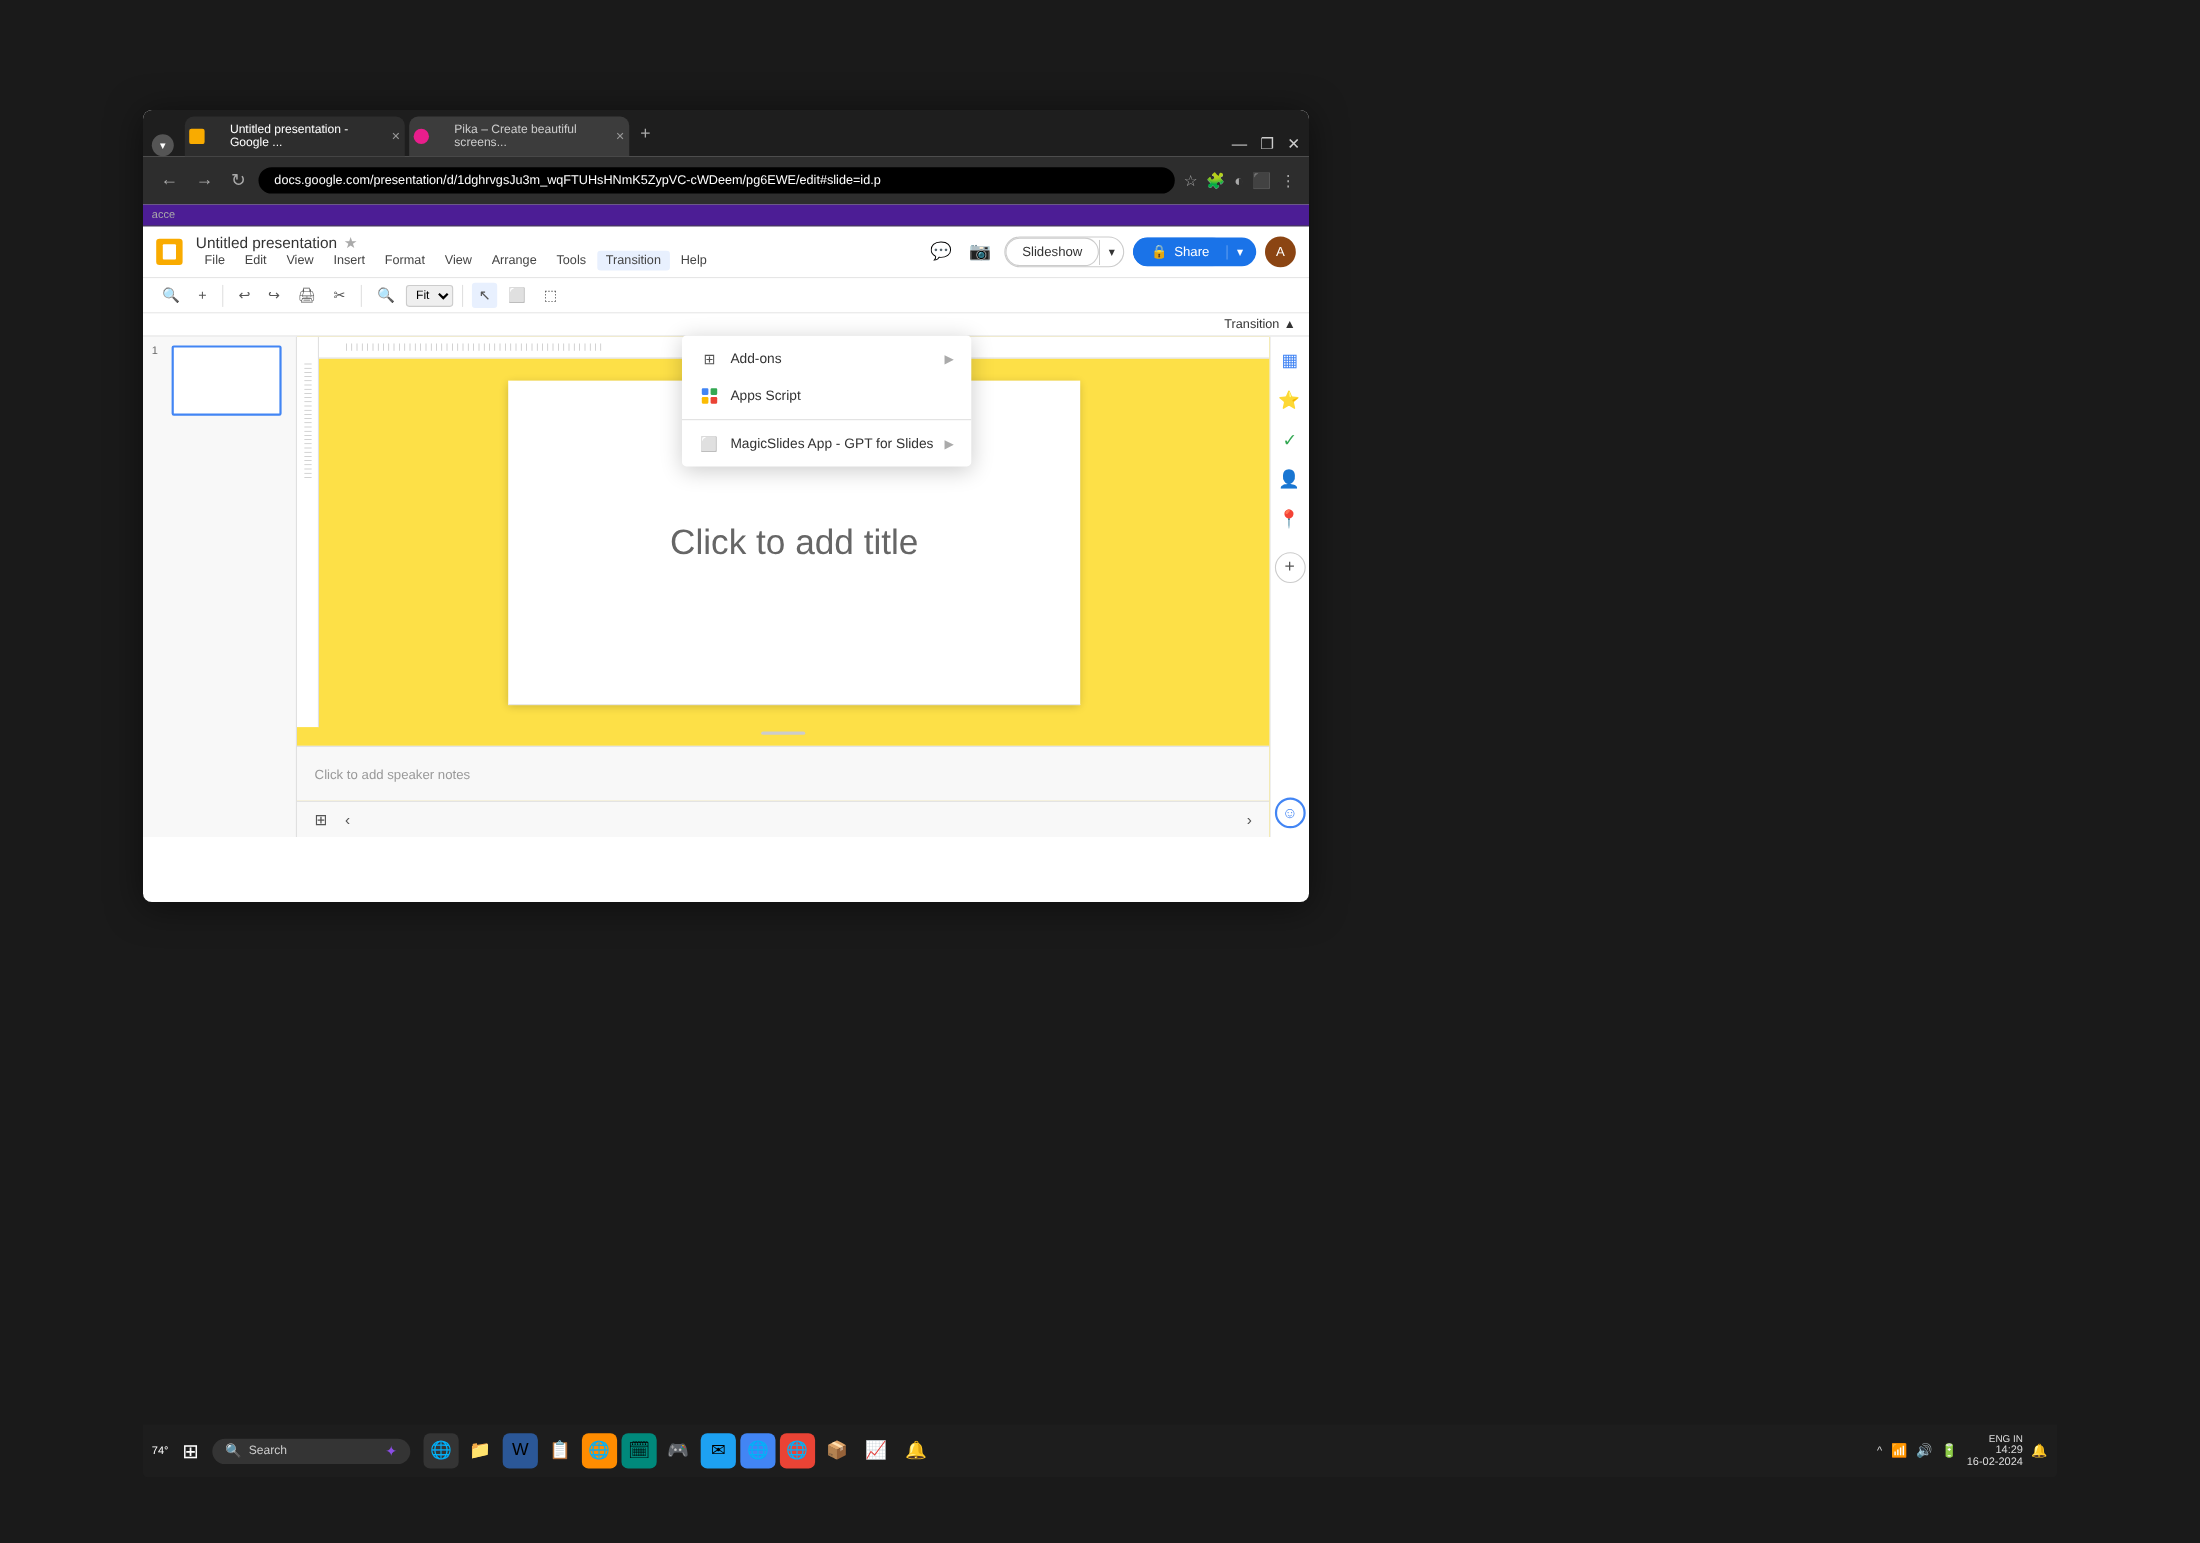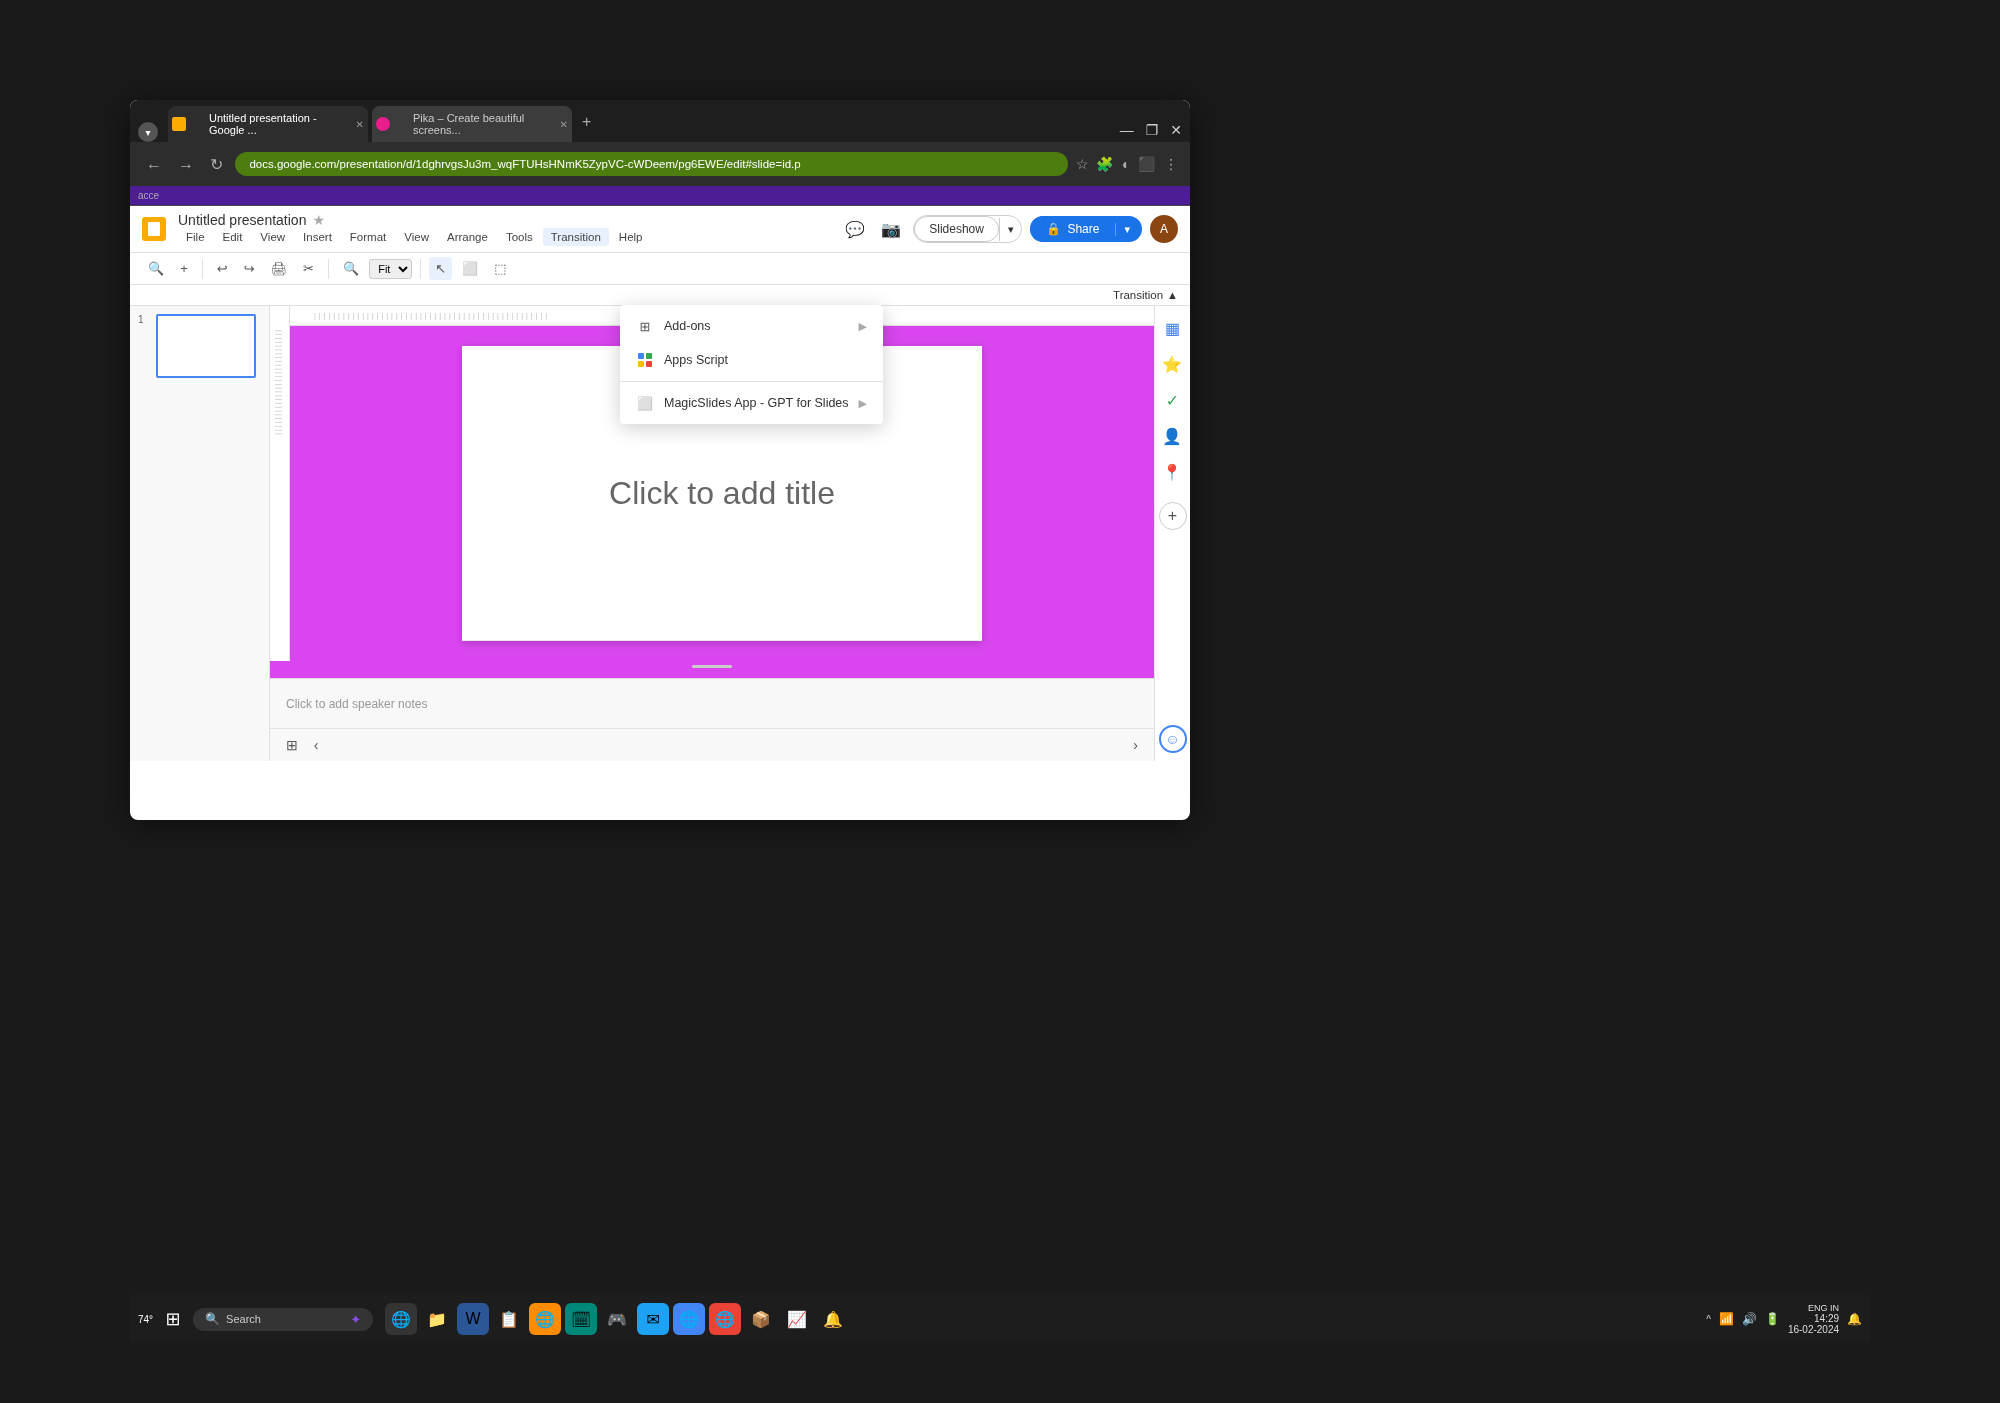--- a/index.html
+++ b/index.html
@@ -12,21 +12,21 @@
     .tab-favicon { width: 14px; height: 14px; border-radius: 2px; flex-shrink: 0; }
     .tab-favicon.yellow { background: #f9ab00; }
     .tab-favicon.pink { background: #e91e8c; border-radius: 50%; }
     .tab-close { font-size: 10px; color: #999; margin-left: 4px; cursor: pointer; }
     .tab-new { color: #aaa; font-size: 16px; margin-left: 6px; cursor: pointer; align-self: center; margin-bottom: 4px; }
     .tab-controls { display: flex; gap: 12px; margin-left: auto; align-items: center; margin-bottom: 4px; }
     .tab-ctrl-btn { color: #ccc; font-size: 14px; cursor: pointer; }
 
     .browser-bar { display: flex; align-items: center; padding: 6px 12px; gap: 8px; background: #2d2d2d; height: 44px; }
     .nav-btn { background: none; border: none; color: #aaa; font-size: 16px; cursor: pointer; padding: 4px; border-radius: 50%; }
-    .address-bar { flex: 1; background: #4d7c0f; border: none; border-radius: 20px; padding: 6px 14px; color: #fff; font-size: 11.5px; outline: none; }
+    .address-bar { flex: 1; background: #000000; border: none; border-radius: 20px; padding: 6px 14px; color: #fff; font-size: 11.5px; outline: none; }
     .bar-icons { display: flex; gap: 8px; align-items: center; }
     .bar-icon { color: #aaa; font-size: 14px; cursor: pointer; }
 
     .browser-ext-bar { background: #4c1d95; padding: 4px 8px; font-size: 10px; color: #aaa; border-bottom: 1px solid #444; }
 
     
     .app-header { display: flex; align-items: center; padding: 6px 12px; border-bottom: 1px solid #e0e0e0; background: #fff; gap: 12px; }
     .app-logo { width: 24px; height: 24px; background: #f9ab00; border-radius: 3px; display: flex; align-items: center; justify-content: center; flex-shrink: 0; }
     .app-logo-inner { width: 12px; height: 14px; background: #fff; border-radius: 1px; }
     .app-title-area { display: flex; flex-direction: column; }
@@ -50,21 +50,21 @@
     
     .main-content { display: flex; flex: 1; overflow: hidden; }
 
     
     .slide-panel { width: 140px; background: #f8f8f8; border-right: 1px solid #e0e0e0; padding: 8px; display: flex; flex-direction: column; gap: 6px; overflow-y: auto; }
     .slide-thumb { display: flex; gap: 6px; align-items: flex-start; }
     .slide-num { font-size: 10px; color: #666; min-width: 12px; }
     .slide-preview { width: 100px; height: 64px; border: 2px solid #4285f4; border-radius: 2px; background: #fff; cursor: pointer; }
 
     
-    .editor-area { flex: 1; display: flex; flex-direction: column; background: #d946ef; overflow: hidden; position: relative; }
+    .editor-area { flex: 1; display: flex; flex-direction: column; background: #fde047; overflow: hidden; position: relative; }
     .ruler-h { height: 20px; background: #fff; border-bottom: 1px solid #e0e0e0; display: flex; align-items: center; padding-left: 20px; }
 
     .slide-canvas-area { flex: 1; display: flex; align-items: center; justify-content: center; position: relative; padding: 20px; }
     .slide-canvas { width: 520px; height: 295px; background: #fff; box-shadow: 0 2px 8px rgba(0,0,0,0.2); position: relative; display: flex; flex-direction: column; align-items: center; }
     .slide-title-area { flex: 1; display: flex; align-items: center; justify-content: center; width: 100%; border-bottom: 1px solid #e8e8e8; cursor: pointer; }
     .slide-title-text { font-size: 32px; color: #666; font-weight: 300; }
     .slide-subtitle-area { height: 80px; display: flex; align-items: center; justify-content: center; width: 100%; cursor: pointer; }
     .slide-subtitle-text { font-size: 16px; color: #999; }
 
     

